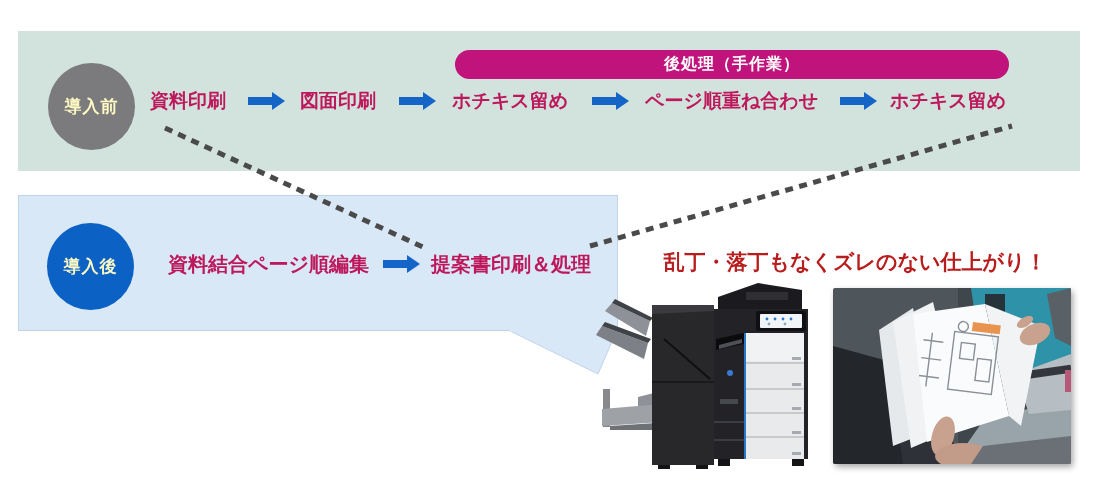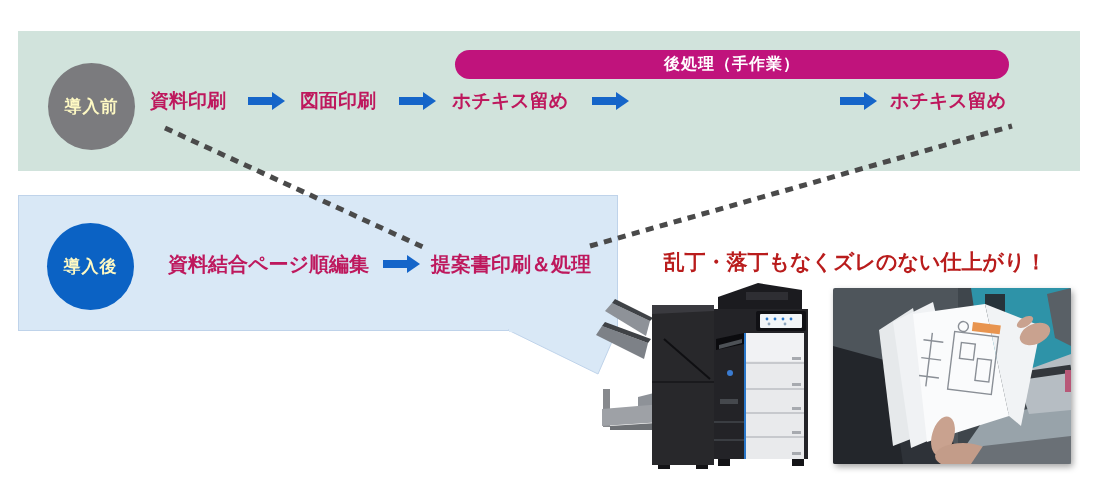--- a/index.html
+++ b/index.html
@@ -130,20 +130,21 @@
   <div class="badge badge-before">
     <span>導入前</span>
   </div>
 
   <span class="step r1 s1-0">資料印刷</span>
   <span class="arrow a1-0"></span>
   <span class="step r1 s1-1">図面印刷</span>
   <span class="arrow a1-1"></span>
   <span class="step r1 s1-2">ホチキス留め</span>
   <span class="arrow a1-2"></span>
+  <span class="step r1 s1-3">ページ順重ね合わせ</span>
   <span class="arrow a1-3"></span>
   <span class="step r1 s1-4">ホチキス留め</span>
 
   <div class="box box-after"></div>
 
   <div class="badge badge-after">
     <span>導入後</span>
   </div>
 
   <span class="step r2 s2-0">資料結合ページ順編集</span>

